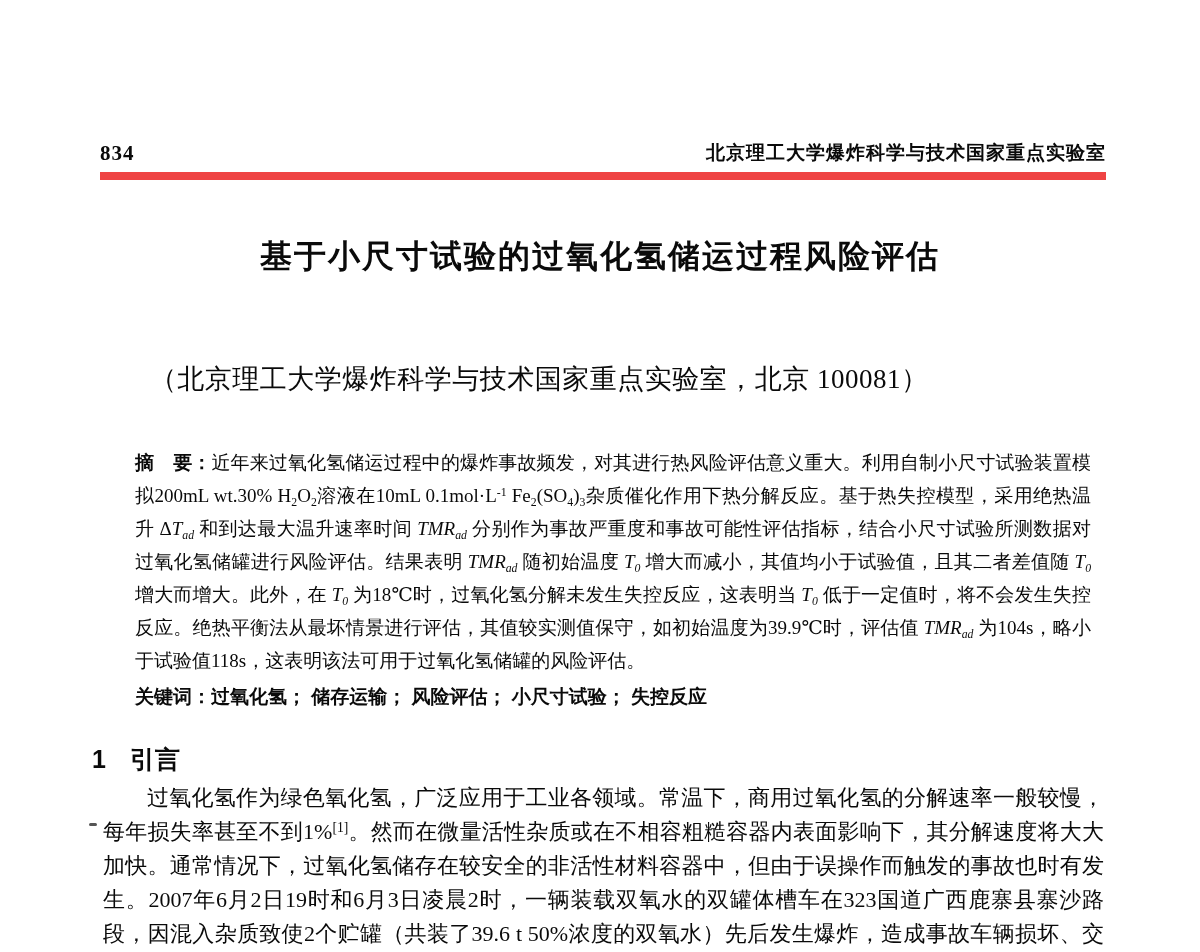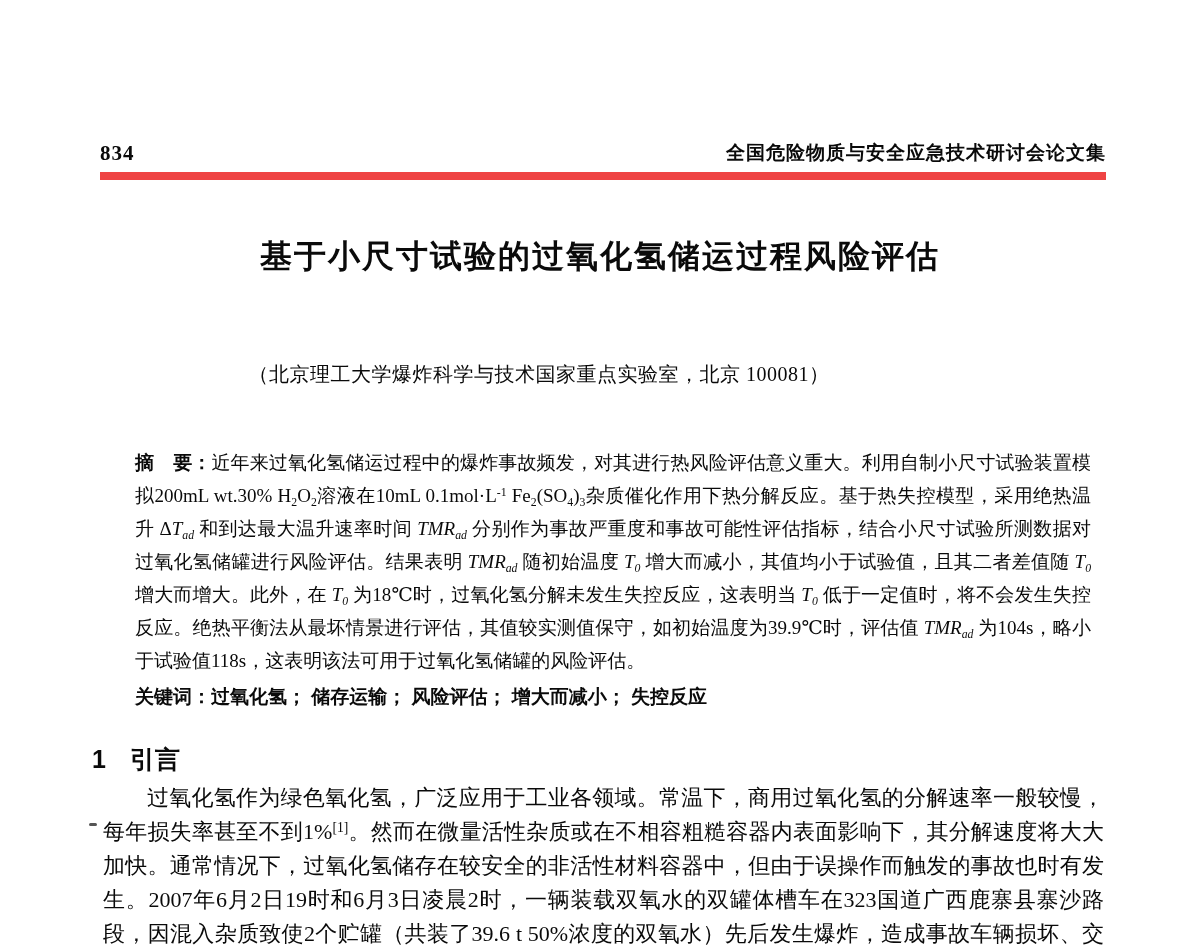--- a/index.html
+++ b/index.html
@@ -22,21 +22,21 @@
     position:absolute;left:0;top:235px;width:1200px;margin:0;
     text-align:center;font-family:"Liberation Sans","DejaVu Sans",sans-serif;
     font-size:32px;font-weight:700;letter-spacing:2px;
   }
   .authors{
     position:absolute;left:0;top:326px;width:1200px;text-align:center;
     font-size:23px;font-weight:600;letter-spacing:3px;
   }
   .affiliation{
     position:absolute;left:0;top:361px;width:1078px;text-align:center;
-    font-size:20px;letter-spacing:0.5px;
+    font-size:27px;letter-spacing:0.5px;
   }
   
   .abstract-block{position:absolute;left:135px;top:446px;width:956px;}
   .abstract{margin:0;font-size:19px;line-height:33px;text-align:justify;}
   .lbl{
     font-family:Liberation Serif, serif;
     font-weight:700;font-style:normal;
   }
   .keywords{
     margin:3px 0 0;font-size:19px;line-height:33px;
@@ -59,31 +59,31 @@
   i.var,sub.it{font-style:italic;font-family:"Liberation Serif","DejaVu Serif",serif;}
   .speck{position:absolute;left:89px;top:823px;width:8px;height:3px;background:#555;border-radius:2px;}
 </style>
 </head>
 <body>
 
 <div class="page">
 
   <div class="header">
     <span class="pnum">834</span>
-    <span class="ptitle">全国危险物质与安全应急技术研讨会论文集</span>
+    <span class="ptitle">北京理工大学爆炸科学与技术国家重点实验室</span>
   </div>
 
   <h1 class="title">基于小尺寸试验的过氧化氢储运过程风险评估</h1>
 
 
   <div class="affiliation">（北京理工大学爆炸科学与技术国家重点实验室，北京 100081）</div>
 
   <div class="abstract-block">
     <p class="abstract"><b class="lbl">摘　要：</b><span><span>近年来过氧化氢储运过程中的爆炸事故频发，对其进行热风险评估意义重大。利用自制小尺寸试验装置模拟200mL wt.30% H</span><sub>2</sub><span>O</span><sub>2</sub><span>溶液在10mL 0.1mol·L</span><sup>-1</sup><span> Fe</span><sub>2</sub><span>(SO</span><sub>4</sub><span>)</span><sub>3</sub><span>杂质催化作用下热分解反应。基于热失控模型，采用绝热温升 Δ</span><i class="var">T</i><sub class="it">ad</sub><span> 和到达最大温升速率时间 </span><i class="var">TMR</i><sub class="it">ad</sub><span> 分别作为事故严重度和事故可能性评估指标，结合小尺寸试验所测数据对过氧化氢储罐进行风险评估。结果表明 </span><i class="var">TMR</i><sub class="it">ad</sub><span> 随初始温度 </span><i class="var">T</i><sub class="it">0</sub><span> 增大而减小，其值均小于试验值，且其二者差值随 </span><i class="var">T</i><sub class="it">0</sub><span> 增大而增大。此外，在 </span><i class="var">T</i><sub class="it">0</sub><span> 为18℃时，过氧化氢分解未发生失控反应，这表明当 </span><i class="var">T</i><sub class="it">0</sub><span> 低于一定值时，将不会发生失控反应。绝热平衡法从最坏情景进行评估，其值较实测值保守，如初始温度为39.9℃时，评估值 </span><i class="var">TMR</i><sub class="it">ad</sub><span> 为104s，略小于试验值118s，这表明该法可用于过氧化氢储罐的风险评估。</span></span></p>
-    <p class="keywords"><b class="lbl">关键词：</b><span>过氧化氢； 储存运输； 风险评估； 增大而减小； 失控反应</span></p>
+    <p class="keywords"><b class="lbl">关键词：</b><span>过氧化氢； 储存运输； 风险评估； 小尺寸试验； 失控反应</span></p>
   </div>
 
   <div class="sec">
     <span class="secnum">1</span><span>引言</span>
   </div>
 
   <p class="bodytext"><span>过氧化氢作为绿色氧化氢，广泛应用于工业各领域。常温下，商用过氧化氢的分解速率一般较慢，每年损失率甚至不到1%</span><sup>[1]</sup><span>。然而在微量活性杂质或在不相容粗糙容器内表面影响下，其分解速度将大大加快。通常情况下，过氧化氢储存在较安全的非活性材料容器中，但由于误操作而触发的事故也时有发生。2007年6月2日19时和6月3日凌晨2时，一辆装载双氧水的双罐体槽车在323国道广西鹿寨县寨沙路段，因混入杂质致使2个贮罐（共装了39.6 t 50%浓度的双氧水）先后发生爆炸，造成事故车辆损坏、交通中断9 h的恶果，</span></p>
 
   <div class="speck"></div>
 

